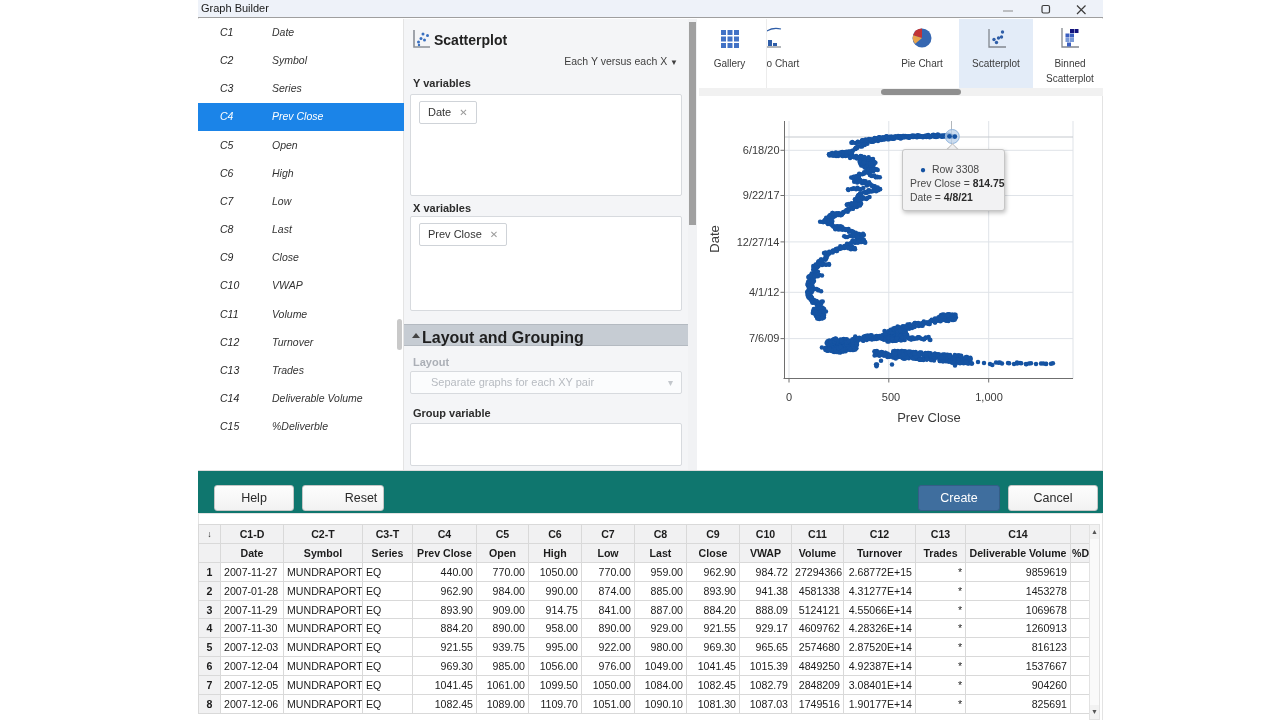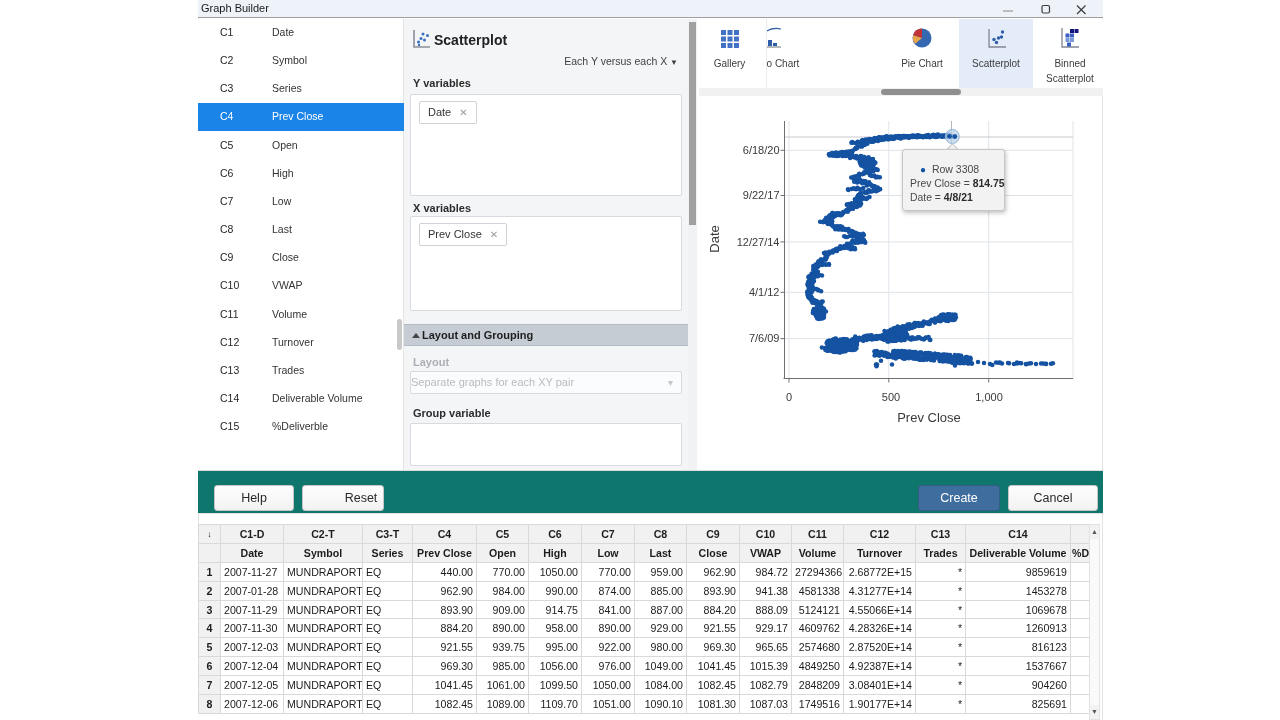--- a/index.html
+++ b/index.html
@@ -4,39 +4,39 @@
 <style>
 *{margin:0;padding:0;box-sizing:border-box;}
 html,body{width:1280px;height:720px;background:#fff;overflow:hidden;}
 body{font-family:"Liberation Sans",sans-serif;position:relative;}
 .abs{position:absolute;}
 
 #win{position:absolute;left:198px;top:0;width:905px;height:720px;background:#fff;border-left:1px solid #e3e3e3;border-right:1px solid #e3e3e3;}
 #titlebar{position:absolute;left:198px;top:0;width:905px;height:18px;background:#eef2f9;border-bottom:1px solid #9f9f9f;}
 #titlebar .t{position:absolute;left:3px;top:2px;font-size:11px;color:#191919;}
 
-#colpanel{position:absolute;left:198px;top:19px;width:206px;height:451px;background:#fff;border-right:1px solid #e4e4e4;}
+#colpanel{position:absolute;left:198px;top:19px;width:206px;height:451px;background:#fff;border-right:1px solid #e4e4e4;font-style:italic;}
 .colrow{position:absolute;left:0;width:206px;height:28px;}
 .colrow .cid{position:absolute;left:22px;top:7px;font-size:10.5px;color:#262626;}
 .colrow .cname{position:absolute;left:74px;top:7px;font-size:10.5px;color:#333;}
 .colrow.sel{background:#1b84e8;}
 .colrow.sel .cid,.colrow.sel .cname{color:#fff;}
 #colpanel .sbthumb{position:absolute;right:1px;top:300px;width:5px;height:31px;background:#c9c9c9;border-radius:3px;}
 
 #midpanel{position:absolute;left:404px;top:19px;width:284px;height:451px;background:#f4f5f7;}
 #midpanel .hdr{position:absolute;left:30px;top:13px;font-size:14px;font-weight:bold;color:#222;}
 #midpanel .eachy{position:absolute;right:10px;top:36px;font-size:10.5px;color:#3f3f3f;}
 .flabel{position:absolute;left:9px;font-size:11px;font-weight:bold;color:#2c2c2c;}
 .fbox{position:absolute;left:6px;width:272px;background:#fff;border:1px solid #d7dade;border-radius:2px;}
 .chip{position:absolute;background:#fff;border:1px solid #cfd3d8;border-radius:2px;height:23px;font-size:11px;color:#333;line-height:21px;padding:0 8px;}
 .chip .x{color:#9a9a9a;margin-left:8px;font-size:10px;}
 #laygrp{position:absolute;left:0;top:305px;width:284px;height:22px;background:#c6ccd3;border-top:1px solid #b4bac1;border-bottom:1px solid #b4bac1;}
-#laygrp span{position:absolute;left:18px;top:4px;font-size:11px;font-weight:bold;color:#1e1e1e;}
+#laygrp span{position:absolute;left:18px;top:4px;font-size:16px;font-weight:bold;color:#1e1e1e;}
 #laygrp .tri{position:absolute;left:8px;top:8px;width:0;height:0;border-left:4px solid transparent;border-right:4px solid transparent;border-bottom:5px solid #444;}
-.dd{position:absolute;left:6px;top:352px;width:272px;height:23px;background:#fbfcfd;border:1px solid #d7dade;border-radius:2px;font-size:11px;color:#b7bbc1;line-height:21px;padding:0 0;}
+.dd{position:absolute;left:6px;top:352px;width:272px;height:23px;background:#fbfcfd;border:1px solid #d7dade;border-radius:2px;font-size:11px;color:#b7bbc1;line-height:21px;padding:0 20px;}
 .dd .car{position:absolute;right:8px;top:0px;color:#c3c7cc;font-size:10px;}
 
 #midsb{position:absolute;left:688px;top:19px;width:9px;height:451px;background:#f1f2f4;}
 #midsb .th{position:absolute;left:0.5px;top:3px;width:7px;height:203px;background:#a0a0a0;}
 
 #gallery{position:absolute;left:699px;top:19px;width:404px;height:69px;background:#fff;}
 .gtile{position:absolute;top:0;height:69px;text-align:center;}
 .gtile .lbl{position:absolute;top:37px;width:100%;font-size:10px;color:#3c3c3c;line-height:15px;}
 .gtile svg{position:absolute;top:7px;left:50%;margin-left:-12px;}
 #gviewport{position:absolute;left:766px;top:19px;width:337px;height:69px;overflow:hidden;background:#fff;border-left:1px solid #ececec;}

